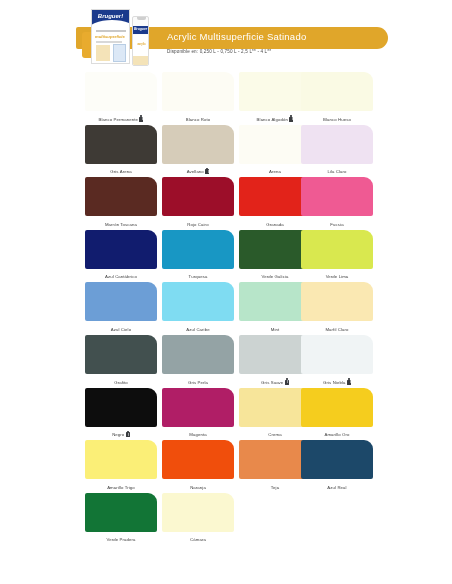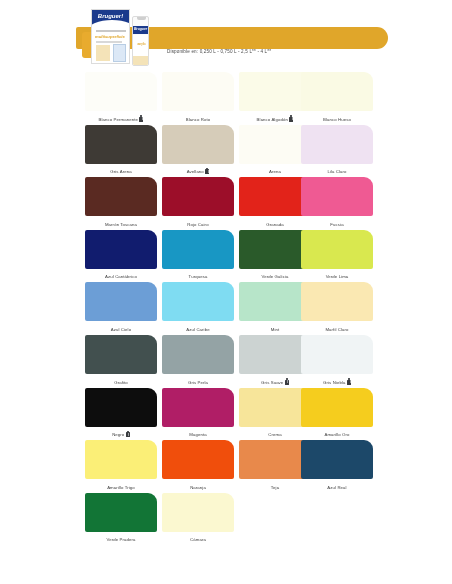--- a/index.html
+++ b/index.html
@@ -323,20 +323,21 @@
     <div class="spraycan">
       <div class="spray-cap"></div>
       <div class="spray-band"></div>
       <div class="spray-brand">Bruguer</div>
       <div class="spray-body"></div>
       <div class="spray-label">acrylic</div>
       <div class="spray-bottom"></div>
     </div>
   </div>
 
+  <div class="header-title">Acrylic Multisuperficie Satinado</div>
   <div class="header-sub">Disponible en: 0,250 L - 0,750 L - 2,5 L** - 4 L**</div>
 </div>
 
 <div class="grid">
     <div class="row">
       <div class="cell c0">
         <div class="chip" style="background: rgb(253, 253, 248);"></div>
         <div class="cap-wrap">
           <span class="cap-text">Blanco Permanente</span>
           <span class="mini-spray">

